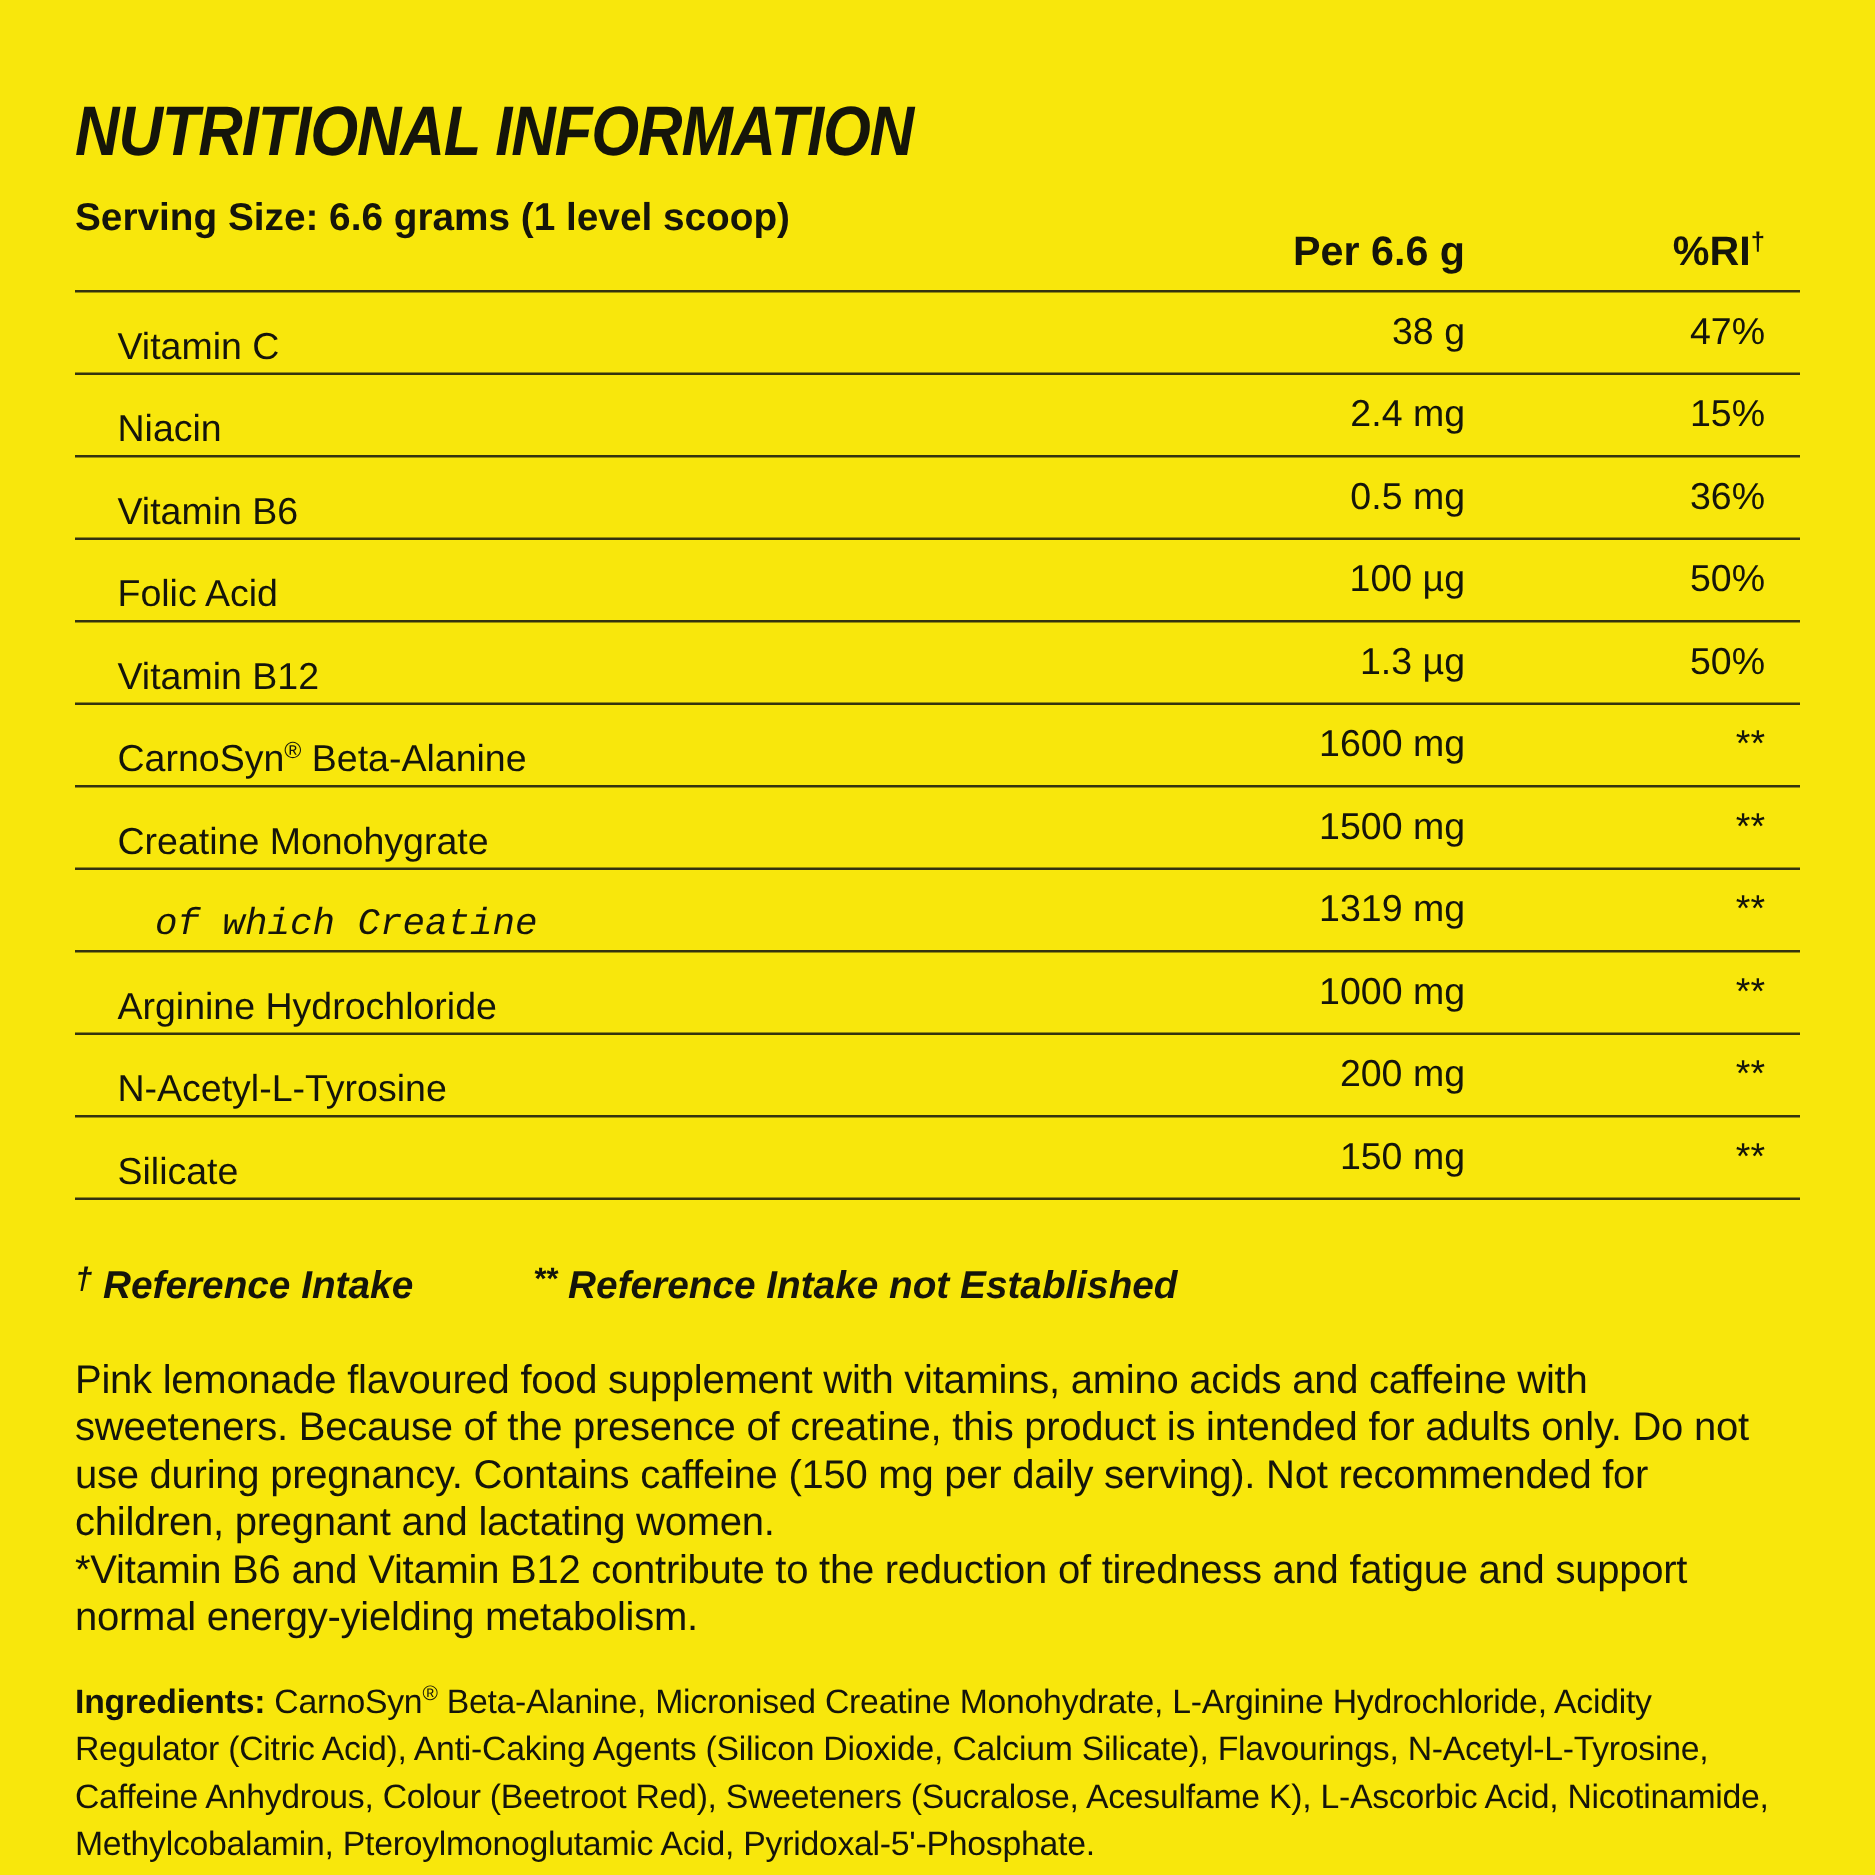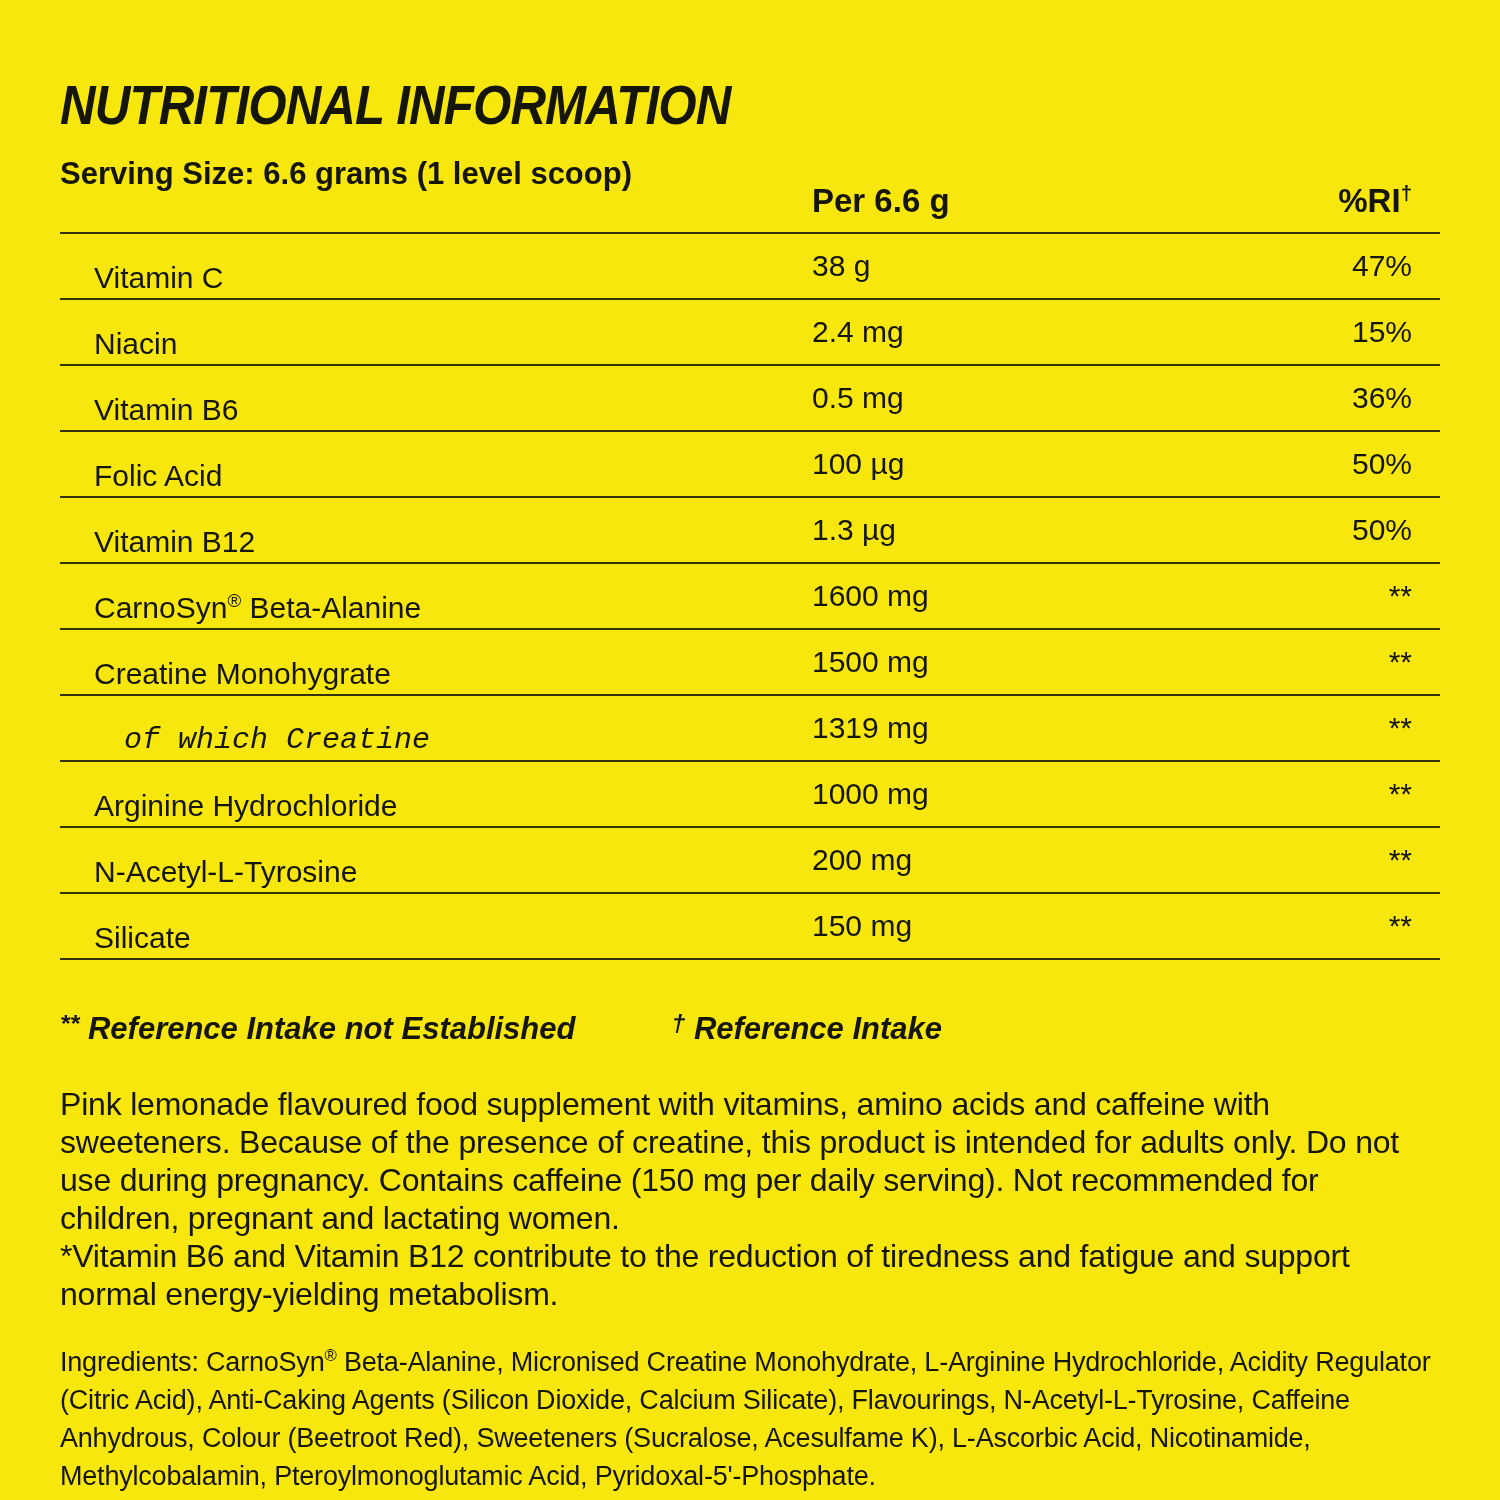--- a/index.html
+++ b/index.html
@@ -37,21 +37,21 @@
     font-size: 31px;
     font-weight: bold;
     padding-bottom: 40px;
   }
   .header-label {
     font-size: 33px;
     font-weight: bold;
     padding-bottom: 12px;
   }
 
-  .col-amount { text-align: left; }
+  .col-amount { text-align: right; }
   .col-ri { text-align: right; padding-right: 28px; }
 
   .row {
     display: grid;
     grid-template-columns: 1fr 360px 268px;
     align-items: center;
     height: 66px;
     box-sizing: border-box;
     border-bottom: 2px solid #34330E;
     font-size: 30px;
@@ -75,21 +75,21 @@
     font-size: 32px;
     line-height: 38px;
     letter-spacing: -0.2px;
   }
   .ingredients {
     margin-top: 30px;
     font-size: 27px;
     line-height: 38px;
     letter-spacing: -0.2px;
   }
-  .bold { font-weight: normal; }
+  .bold { font-weight: bold; }
 </style>
 </head>
 <body>
 
 <div class="page">
 
   <h1 class="title">NUTRITIONAL INFORMATION</h1>
 
   <div class="header-row">
     <div class="serving">Serving Size: 6.6 grams (1 level scoop)</div>
@@ -159,22 +159,22 @@
     </div>
 
     <div class="row">
       <div class="col-name">Silicate</div>
       <div class="col-amount">150 mg</div>
       <div class="col-ri">**</div>
     </div>
   </div>
 
   <div class="footnotes">
+    <div class="footnote"><span class="fsym">†</span> <span>Reference Intake</span></div>
     <div class="footnote"><span class="fsym">**</span> <span>Reference Intake not Established</span></div>
-    <div class="footnote"><span class="fsym">†</span> <span>Reference Intake</span></div>
   </div>
 
   <div class="description">
     <div>Pink lemonade flavoured food supplement with vitamins, amino acids and caffeine with sweeteners. Because of the presence of creatine, this product is intended for adults only. Do not use during pregnancy. Contains caffeine (150 mg per daily serving). Not recommended for children, pregnant and lactating women.</div>
     <div>*Vitamin B6 and Vitamin B12 contribute to the reduction of tiredness and fatigue and support normal energy-yielding metabolism.</div>
   </div>
 
   <div class="ingredients">
     <div><span class="bold">Ingredients:</span> <span id="ingredients-list">CarnoSyn<sup>®</sup> Beta-Alanine, Micronised Creatine Monohydrate, L-Arginine Hydrochloride, Acidity Regulator (Citric Acid), Anti-Caking Agents (Silicon Dioxide, Calcium Silicate), Flavourings, N-Acetyl-L-Tyrosine, Caffeine Anhydrous, Colour (Beetroot Red), Sweeteners (Sucralose, Acesulfame K), L-Ascorbic Acid, Nicotinamide, Methylcobalamin, Pteroylmonoglutamic Acid, Pyridoxal-5'-Phosphate.</span></div>
     <div class="bold">May contain milk and gluten.</div>

